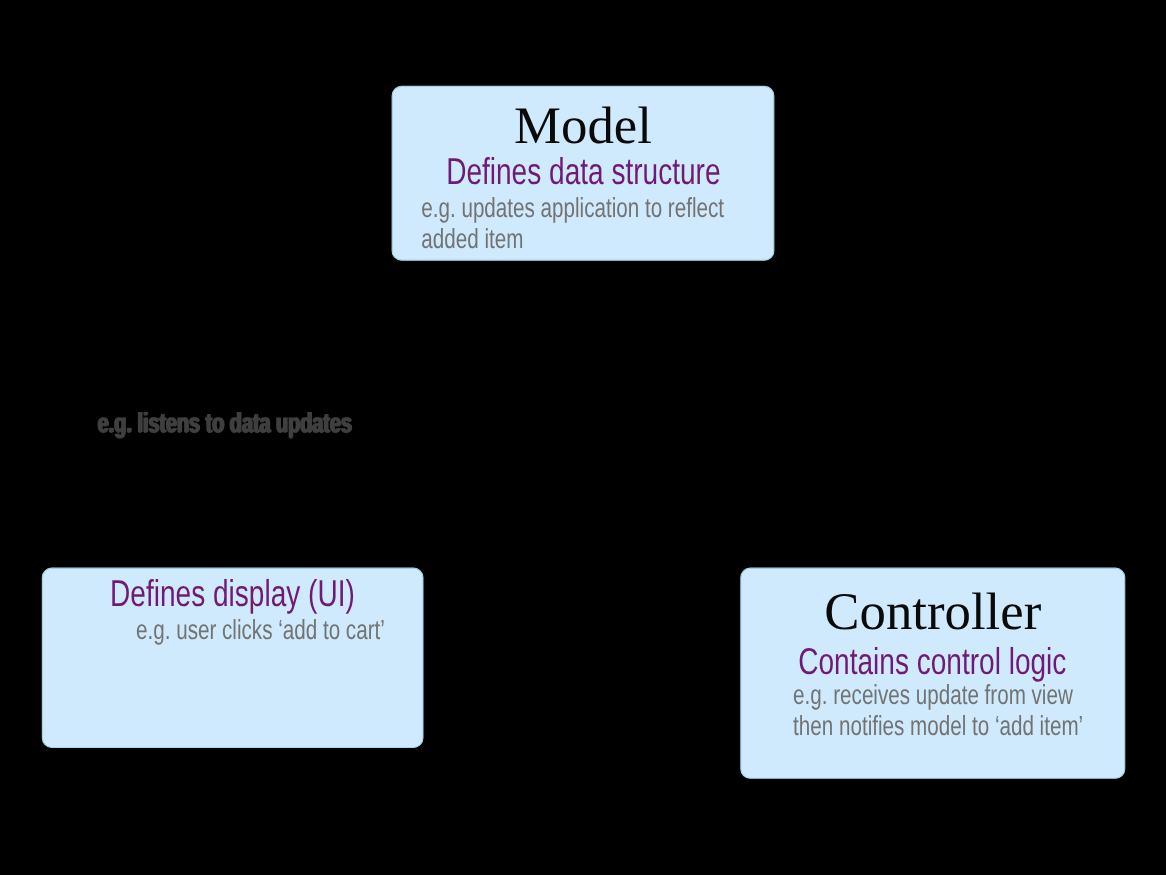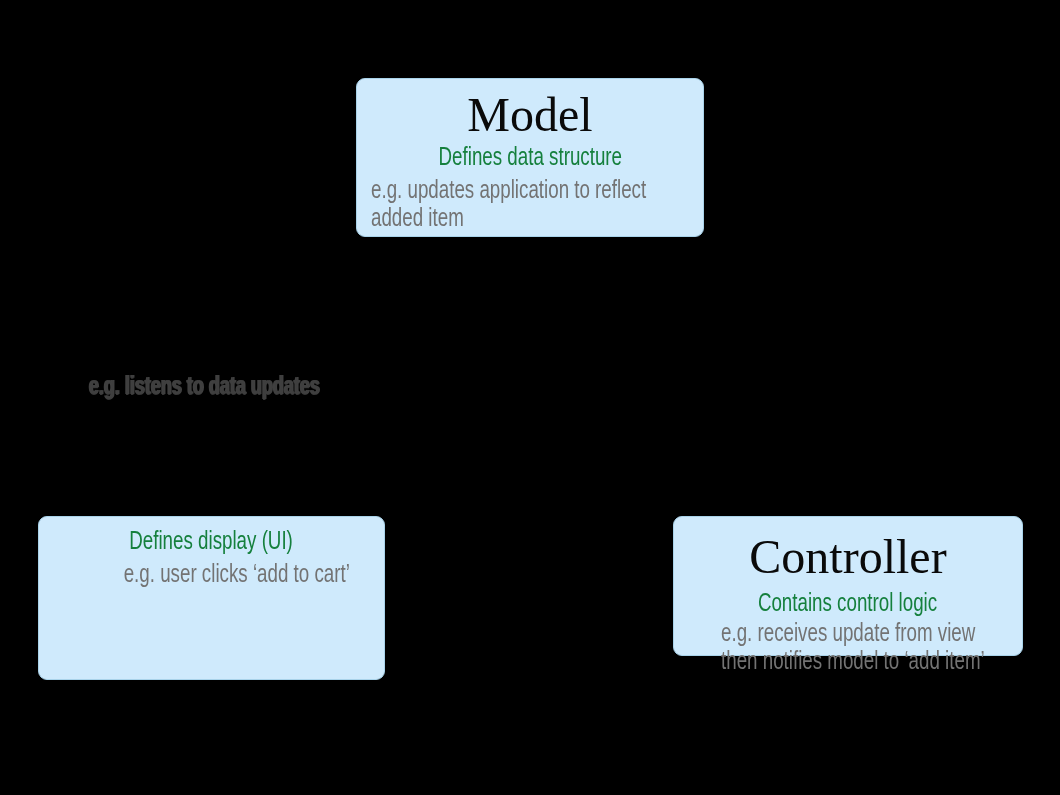--- a/index.html
+++ b/index.html
@@ -26,23 +26,23 @@
   }
   .node-title {
     font-family: "Liberation Serif", serif;
     font-size: 48px;
     line-height: 52px;
     font-weight: 400;
     color: #0a0a0a;
     white-space: nowrap;
   }
   .node-subtitle {
-    font-size: 25px;
+    font-size: 34px;
     line-height: 27px;
-    color: #15803d;
+    color: #701a75;
     margin-top: 2px;
   }
   .example-block {
     margin-top: 5px;
     color: #737373;
     font-size: 25px;
     line-height: 28px;
     padding-left: 47px;
   }
   .example-line { display: block; }
@@ -55,27 +55,27 @@
   }
   .scale-left {
     display: inline-block;
     transform: scaleX(0.75);
     transform-origin: 0 50%;
     white-space: nowrap;
   }
   
   #node-model { left: 356px; top: 78px;  width: 348px; height: 159px; }
   #node-model .node-title { margin-top: 10px; }
-  #node-model .example-block { padding-left: 14px; }
+  #node-model .example-block { padding-left: 26px; }
   
   #node-view  { left: 38px;  top: 516px; width: 347px; height: 164px; }
   #node-view .node-title { margin-top: 14px; }
   #node-view .node-subtitle { margin-top: 10px; }
   
-  #node-controller { left: 673px; top: 516px; width: 350px; height: 140px; }
+  #node-controller { left: 673px; top: 516px; width: 350px; height: 192px; }
   #node-controller .node-title { margin-top: 14px; }
   #node-controller .node-subtitle { margin-top: 6px; }
   #node-controller .example-block { margin-top: 2px; }
   
   #floating-label {
     position: absolute;
     left: 88px;
     top: 373px;
     font-size: 25px;
     line-height: 24px;

